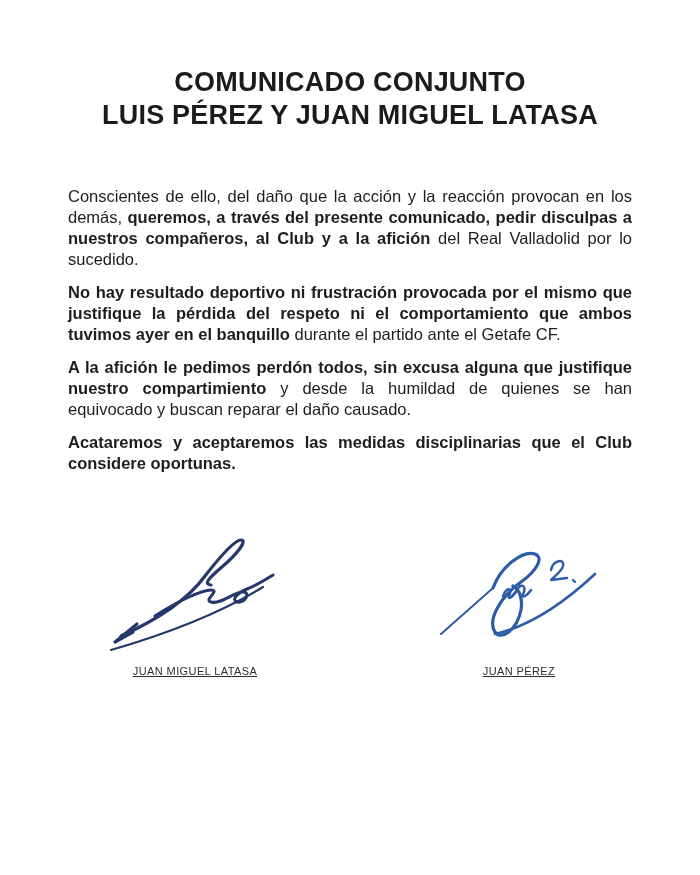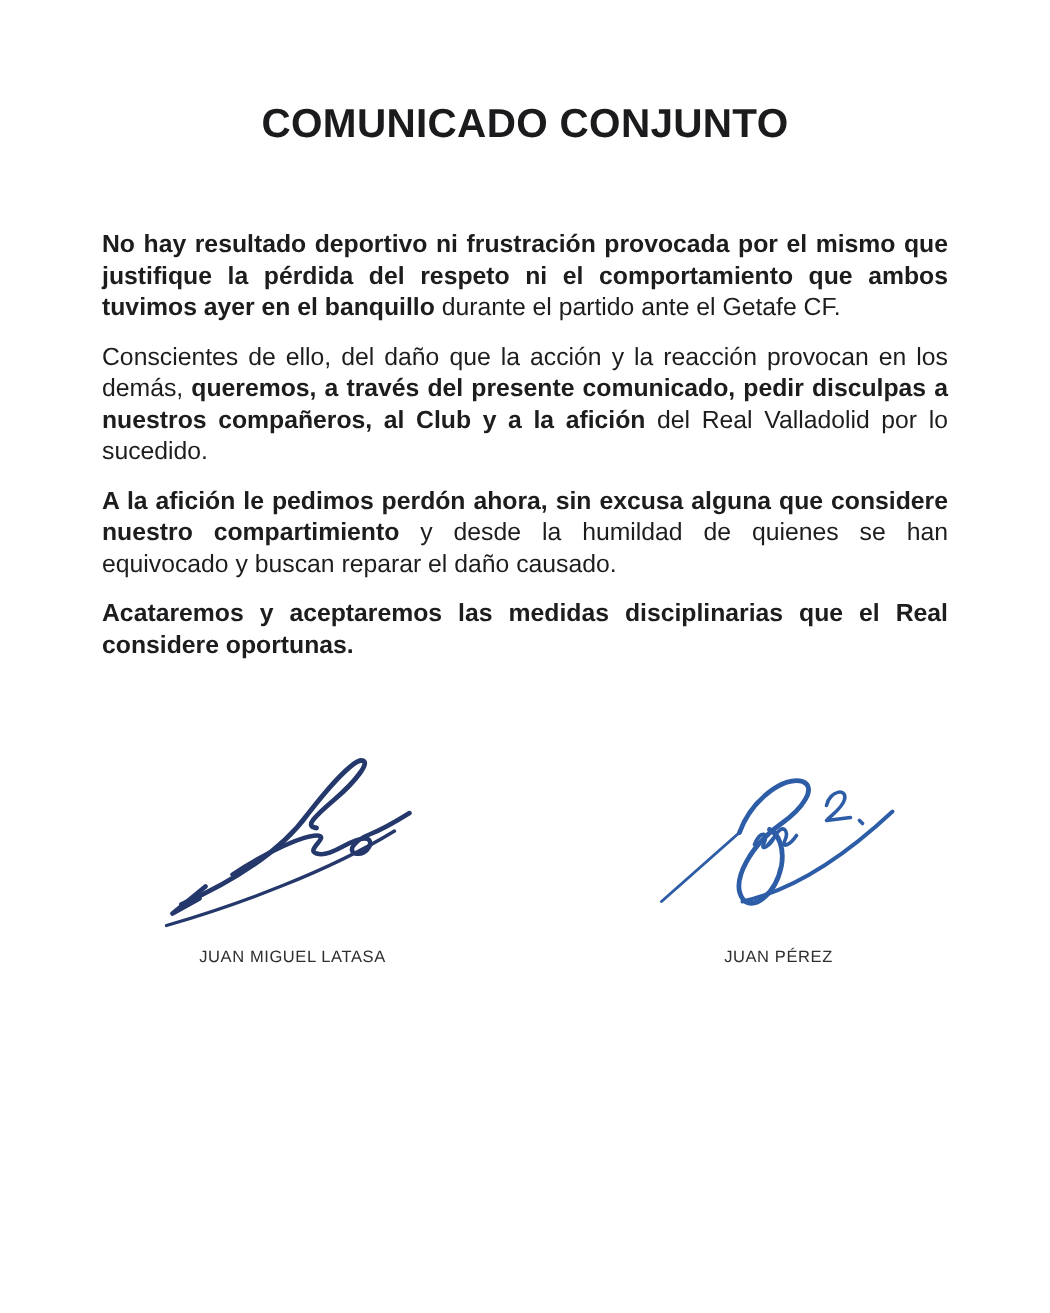--- a/index.html
+++ b/index.html
@@ -57,36 +57,38 @@
     display: flex;
     align-items: flex-end;
   }
   .sig-right .sig-art svg { margin-bottom: 16px; }
   .sig-label {
     margin-top: 5px;
     font-size: 11px;
     letter-spacing: 0.4px;
     color: #2e2e2e;
     white-space: nowrap;
+    text-decoration: underline;
   }
 </style>
 </head>
 <body>
 
 <div class="page">
 
   <h1 class="title">
     <span>COMUNICADO CONJUNTO</span><br>
+    <span>LUIS PÉREZ Y JUAN MIGUEL LATASA</span>
   </h1>
 
   <div class="doc-body" id="paragraphs">
+      <p><span>Conscientes de ello, del daño que la acción y la reacción provocan en los demás, </span><strong>queremos, a través del presente comunicado, pedir disculpas a nuestros compañeros, al Club y a la afición</strong><span> del Real Valladolid por lo sucedido.</span></p>
       <p><strong>No hay resultado deportivo ni frustración provocada por el mismo que justifique la pérdida del respeto ni el comportamiento que ambos tuvimos ayer en el banquillo</strong><span> durante el partido ante el Getafe CF.</span></p>
-      <p><span>Conscientes de ello, del daño que la acción y la reacción provocan en los demás, </span><strong>queremos, a través del presente comunicado, pedir disculpas a nuestros compañeros, al Club y a la afición</strong><span> del Real Valladolid por lo sucedido.</span></p>
-      <p><strong>A la afición le pedimos perdón ahora, sin excusa alguna que considere nuestro compartimiento</strong><span> y desde la humildad de quienes se han equivocado y buscan reparar el daño causado.</span></p>
-      <p><strong>Acataremos y aceptaremos las medidas disciplinarias que el Real considere oportunas.</strong></p>
+      <p><strong>A la afición le pedimos perdón todos, sin excusa alguna que justifique nuestro compartimiento</strong><span> y desde la humildad de quienes se han equivocado y buscan reparar el daño causado.</span></p>
+      <p><strong>Acataremos y aceptaremos las medidas disciplinarias que el Club considere oportunas.</strong></p>
     </div>
 
   <div class="signatures">
 
     <div class="sig-col sig-left">
       <div class="sig-art">
         <svg width="172" height="128" viewBox="0 0 172 128">
           <g fill="none" stroke-linecap="round" stroke-linejoin="round" stroke="#24386b">
             <path stroke-width="3.2" d="M12,104 C52,86 80,66 96,44 C110,26 126,8 132,8 C139,8 128,22 114,34 C100,46 94,52 102,53"></path>
             <path stroke-width="3.2" d="M28,92 L6,110 L24,100"></path>

